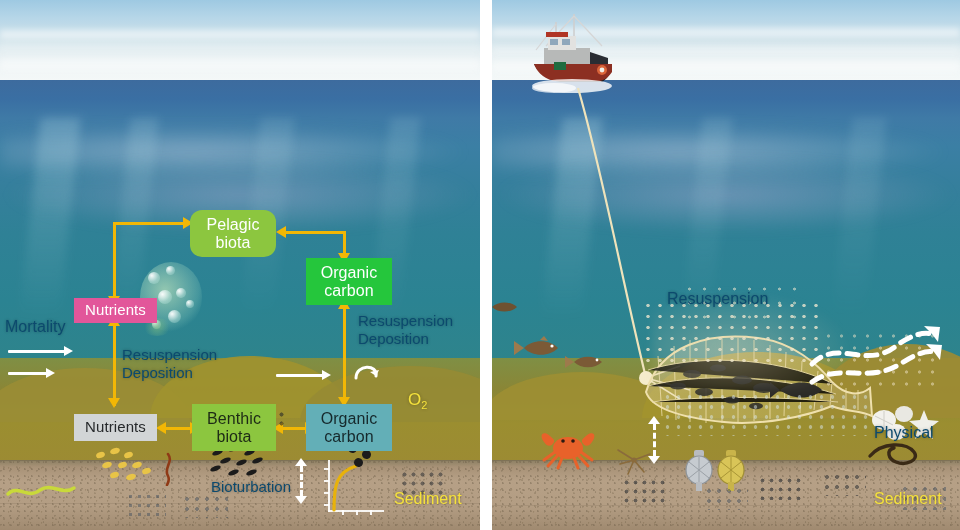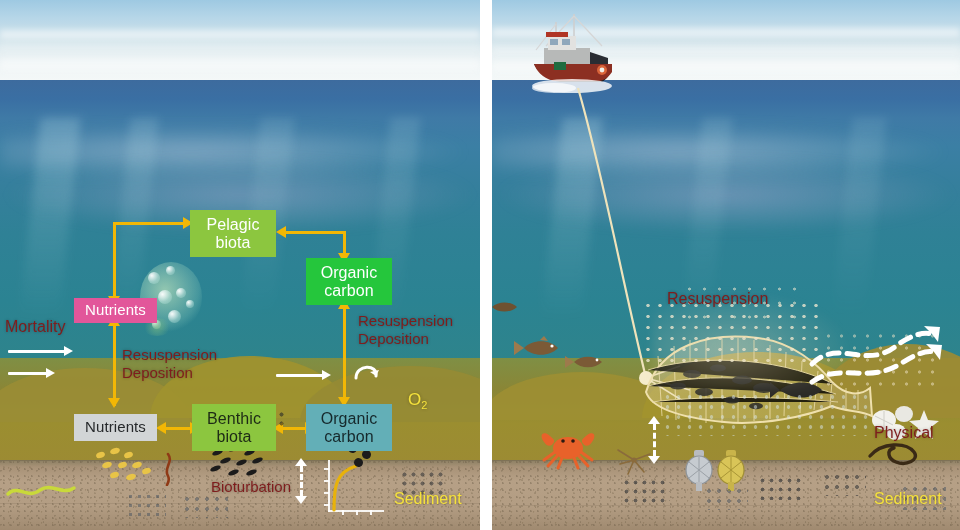--- a/index.html
+++ b/index.html
@@ -43,32 +43,32 @@
       radial-gradient(circle at 30% 55%, #7b6a50 0.7px, transparent 1px),
       radial-gradient(circle at 55% 30%, #5f523d 0.7px, transparent 1px),
       radial-gradient(circle at 78% 70%, #776547 0.7px, transparent 1px),
       radial-gradient(circle at 90% 15%, #6a5b44 0.7px, transparent 1px);
     background-size:9px 9px,13px 13px,7px 7px,11px 11px,15px 15px; }
   .sedline { position:absolute; left:0; right:0; height:1px; background:rgba(90,75,55,.28); }
 
   
   .fbox { position:absolute; display:flex; align-items:center; justify-content:center;
     text-align:center; line-height:1.12; letter-spacing:.1px; }
-  .fbox.pelagic  { background:#8cc63f; color:#fff; }
+  .fbox.pelagic  { background:#8cc63f; color:#fff;border-radius:12px; }
   .fbox.orgc-top { background:#25c63c; color:#fff; }
   .fbox.nutri-top{ background:#e2569a; color:#fff; }
   .fbox.nutri-bot{ background:#d2d5d6; color:#26292b; }
   .fbox.benthic  { background:#8cc63f; color:#1d2a16; }
   .fbox.orgc-bot { background:#63afb7; color:#16292c; }
 
   
   .arrow { position:absolute; background:#f2b705; }
   .ah { position:absolute; width:0; height:0; }
 
-  .lbl { position:absolute; color:#7f1d1d; line-height:1.18; white-space:pre-line;
+  .lbl { position:absolute; color:#0c4a6e; line-height:1.18; white-space:pre-line;
     text-shadow:0 0 3px rgba(0,0,0,.30); }
   .lbl-yellow { color:#f5e23c; text-shadow:0 0 3px rgba(60,50,0,.45); }
 
   .whitearrow { position:absolute; background:#fff; height:3px; border-radius:1px; }
   .whitehead { position:absolute; width:0; height:0;
     border-top:5px solid transparent; border-bottom:5px solid transparent; border-left:9px solid #fff; }
 
   .dashv { position:absolute; width:0; border-left:3px dashed #fff; }
   .dashtipup { position:absolute; width:0; height:0;
     border-left:6px solid transparent; border-right:6px solid transparent; border-bottom:8px solid #fff; }

